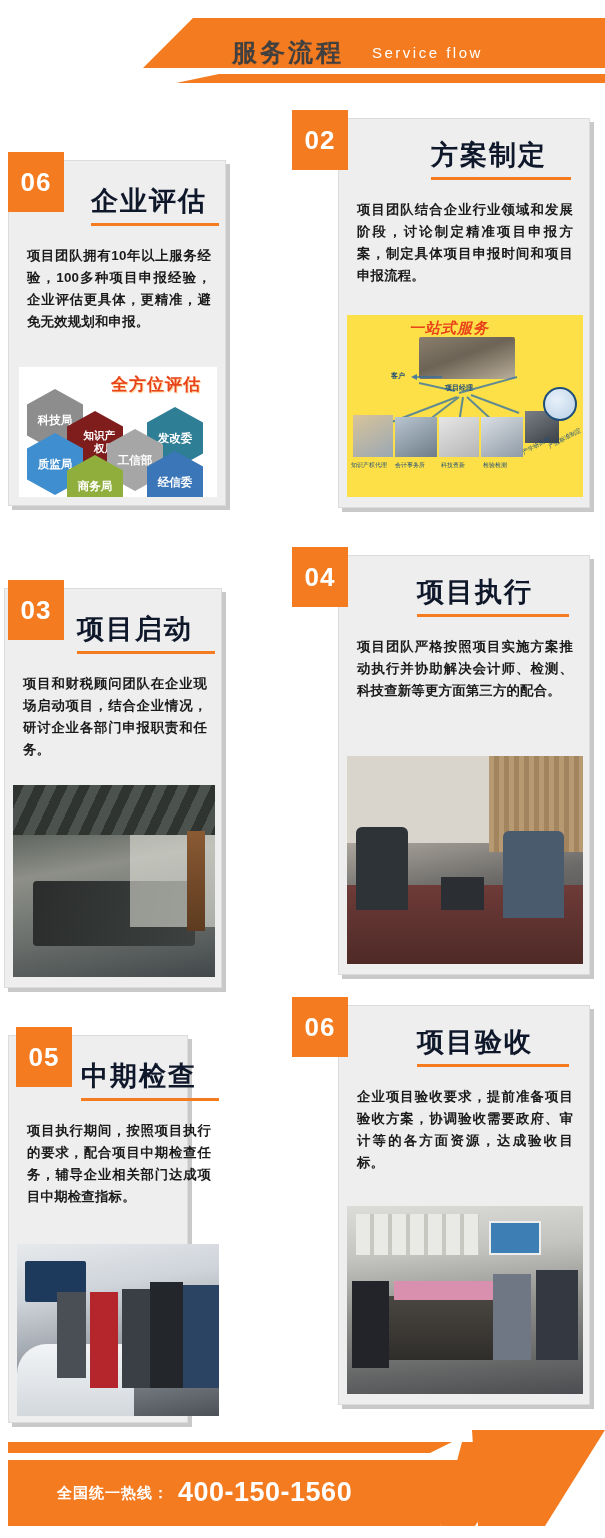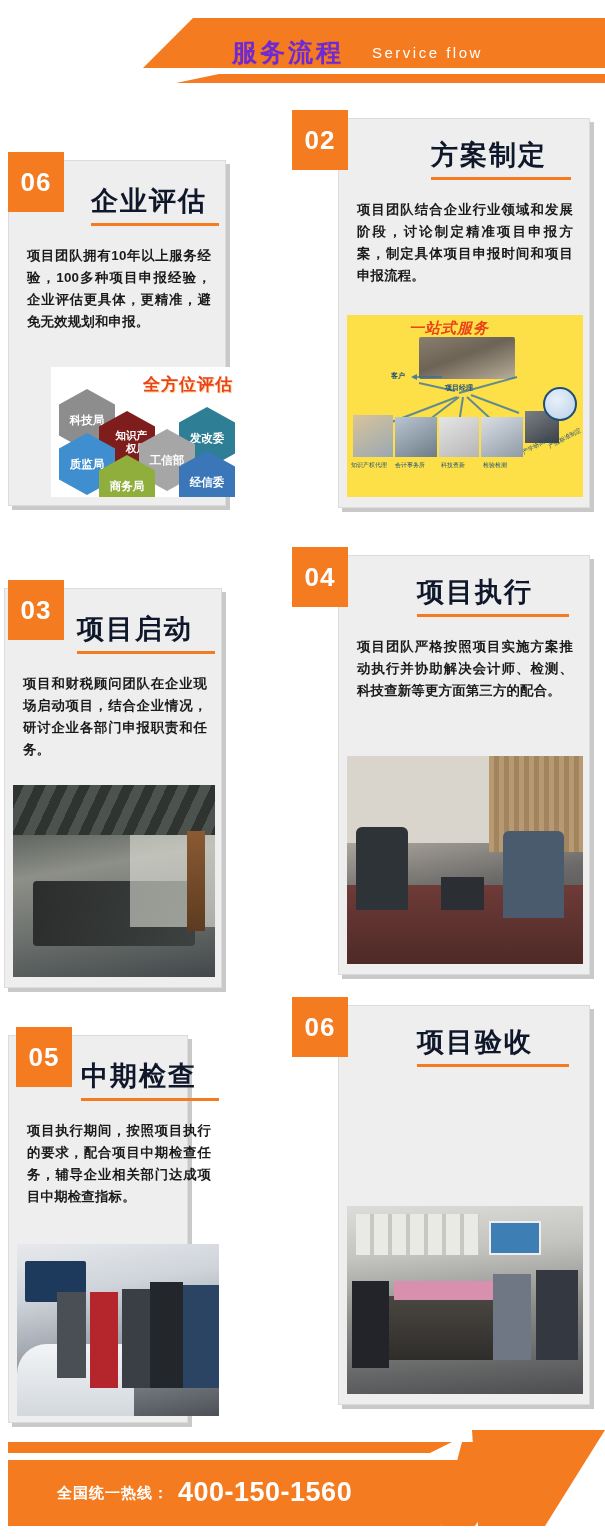--- a/index.html
+++ b/index.html
@@ -7,21 +7,21 @@
     width:605px; height:1538px; position:relative;
     background:#ffffff; overflow:hidden;
     font-family:"Liberation Sans","DejaVu Sans",sans-serif;
   }
 
   
   .header { position:absolute; left:0; top:0; width:605px; height:108px; }
   .header svg { display:block; }
   .header-title {
     position:absolute; left:232px; top:36px;
-    font-size:25px; font-weight:bold; color:#6d28d9;
+    font-size:25px; font-weight:bold; color:#404040;
     letter-spacing:3px; white-space:nowrap;
     text-shadow:0 1px 1px rgba(0,0,0,.07);
   }
   .header-sub {
     position:absolute; left:372px; top:44px;
     font-size:15px; color:#ffffff; letter-spacing:2.5px;
     white-space:nowrap;
   }
 
   
@@ -132,21 +132,21 @@
   </svg>
   <div class="header-title">服务流程</div>
   <div class="header-sub">Service flow</div>
 </div>
 
 <div class="card" style="left:8px; top:160px; width:218px; height:346px;">
   <div class="card-title" style="left:82px; top:22px;">企业评估</div>
   <div class="title-rule" style="left:82px; top:62px; width:128px;"></div>
   <div class="card-body" style="left:18px; top:84px; width:184px;">项目团队拥有10年以上服务经验，100多种项目申报经验，企业评估更具体，更精准，避免无效规划和申报。</div>
 
-  <div class="card-figure" style="left:10px; top:206px; width:198px; height:130px;margin-left:32px;">
+  <div class="card-figure" style="left:10px; top:206px; width:198px; height:130px;">
     <div class="hexwrap">
       <div class="hex-title">全方位评估</div>
       <div class="hex" style="left:8px;  top:22px; background:#8d8d8d;">
         <span>科技局</span>
         </div>
       <div class="hex" style="left:48px; top:44px; background:#7f1d1d; font-size:10.5px;">
         <span style="display:block;width:40px;">知识产权局</span>
         </div>
       <div class="hex" style="left:128px;top:40px; background:#2e7e96;">
         <span>发改委</span>
@@ -278,20 +278,21 @@
     </div>
   </div>
 </div>
 <div class="badge" style="left:16px; top:1027px;">
   <span>05</span>
 </div>
 
 <div class="card" style="left:338px; top:1005px; width:252px; height:400px;">
   <div class="card-title" style="left:78px; top:18px;">项目验收</div>
   <div class="title-rule" style="left:78px; top:58px; width:152px;"></div>
+  <div class="card-body" style="left:18px; top:80px; width:216px;">企业项目验收要求，提前准备项目验收方案，协调验收需要政府、审计等的各方面资源，达成验收目标。</div>
 
   <div class="card-figure" style="left:8px; top:200px; width:236px; height:188px;">
     <div class="photo" style="background:linear-gradient(175deg,#dcdcd8 0%,#c3c4c0 26%,#8b8c88 56%,#4b4d50 100%);">
       <div style="position:absolute;left:4%;top:4%;width:52%;height:22%;
                   background:repeating-linear-gradient(90deg,#e9e9e5 0 14px,#c8c8c2 14px 18px);"></div>
       <div style="position:absolute;left:60%;top:8%;width:22%;height:18%;background:#3d7fb5;border:2px solid #eee;"></div>
       <div style="position:absolute;left:12%;top:48%;width:58%;height:34%;
                   background:linear-gradient(180deg,#4a4742,#2f2d2a);border-radius:4px;}"></div>
       <div style="position:absolute;left:20%;top:40%;width:46%;height:10%;background:#d98fae;"></div>
       <div style="position:absolute;left:2%;top:40%;width:16%;height:46%;background:#22242a;"></div>

